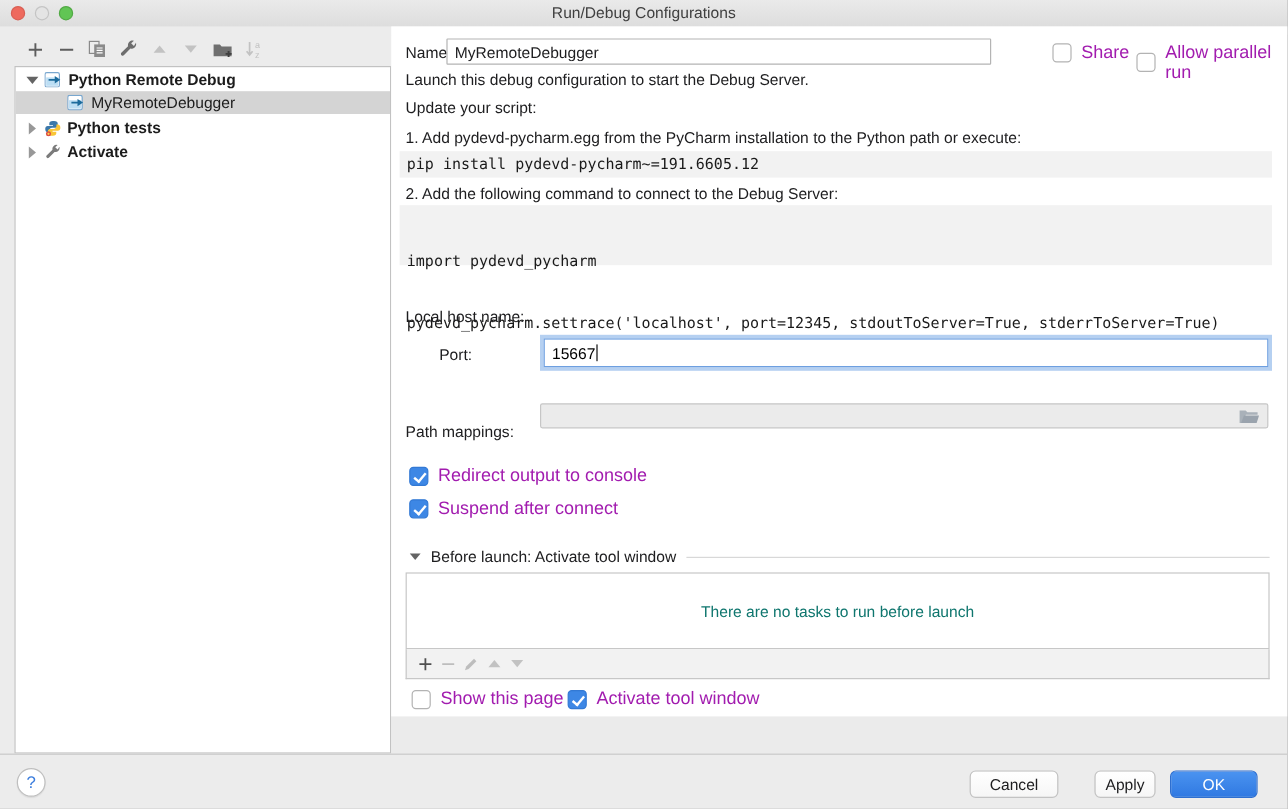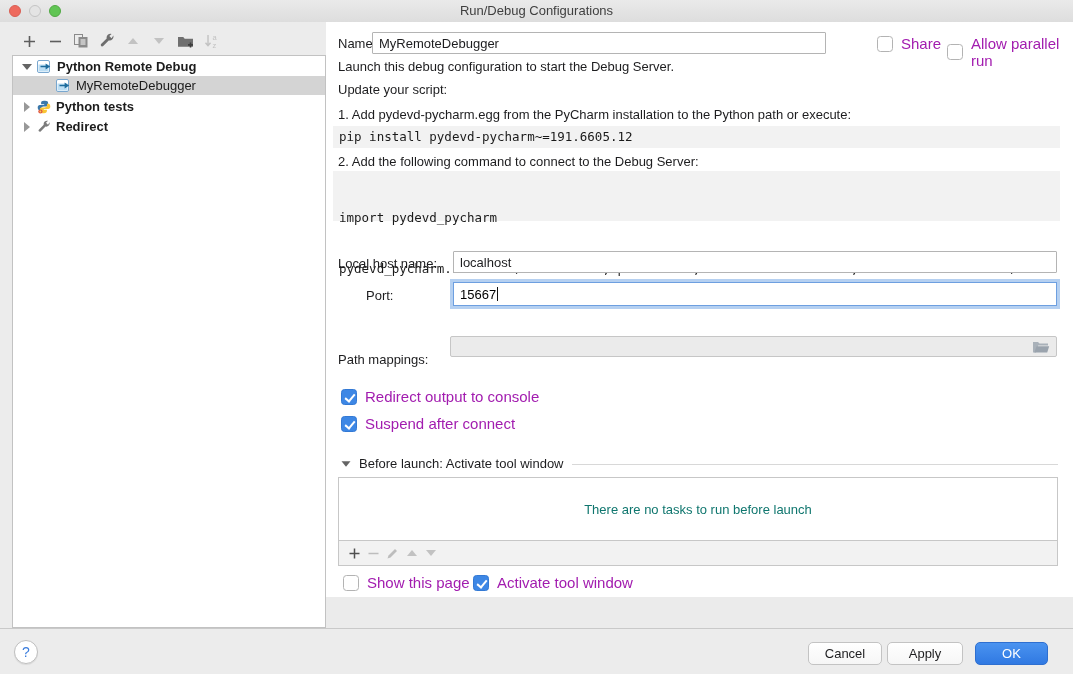--- a/index.html
+++ b/index.html
@@ -182,21 +182,21 @@
       </div>
       <div class="tree-row bold" style="top:61px;">
         <span class="twisty" style="margin-left:8px;">
             <span class="tri-right"></span>
           </span>
         <span class="tree-ico">
           <svg width="14" height="14" viewBox="0 0 16 16">
               <path d="M14.3 2.6a3.9 3.9 0 0 1-4.6 4.9l-5.5 5.6a1.5 1.5 0 0 1-2.1-2.1l5.6-5.5a3.9 3.9 0 0 1 4.9-4.6L10.3 3l2.3 2.3z" fill="#7b7b7b"></path>
             </svg>
         </span>
-        <span>Redirect</span>
+        <span>Activate</span>
       </div>
     </div>
   </div>
 
   <div class="right-col">
     <div class="form-white"></div>
 
     <div class="flabel" style="left:12px; top:14px;">Name:</div>
     <input class="std" style="left: 46px; top: 10px; width: 454px; height: 22px;" value="MyRemoteDebugger">
     <div class="cb" style="left:551px; top:13px;">
@@ -215,21 +215,20 @@
     <div class="codeblock" style="top:104px; height:22px; line-height:18px;">pip install pydevd-pycharm~=191.6605.12</div>
 
     <div class="txt" style="left:12px; top:132px;">2. Add the following command to connect to the Debug Server:</div>
 
     <div class="codeblock" style="top:149px; height:50px; line-height:17px; padding-top:4px;">
       <div>import pydevd_pycharm</div>
       <div>pydevd_pycharm.settrace('localhost', port=12345, stdoutToServer=True, stderrToServer=True)</div>
     </div>
 
     <div class="flabel" style="left:12px; top:234px;">Local host name:</div>
-    <input class="std" style="left: 127px; top: 229px; width: 604px; height: 22px;" value="localhost">
 
     <div class="flabel" style="left:12px; top:266px;margin-left:28px;">Port:</div>
     <div class="std focus-ring" style="position:absolute; left:127px; top:260px; width:604px; height:24px; background:#fff; border:1px solid #6d9fe0; display:flex; align-items:center; padding:0 6px; font-size:13px;">
       <span>15667</span>
         <span class="caret"></span>
     </div>
 
     <div class="flabel" style="left:12px; top:318px;margin-top:12px;">Path mappings:</div>
     <div class="pm-field" style="left:124px; top:314px; width:607px; height:21px;">
       <span></span>
@@ -293,21 +292,21 @@
     </div>
   </div>
 
   <div class="footer">
     <div class="help">
       <span>?</span>
     </div>
     <div class="btn" style="right:191px; width:74px;">
       <span>Cancel</span>
     </div>
-    <div class="btn" style="right:110px; width:76px;">
+    <div class="btn" style="right:110px; width:51px;">
       <span>Apply</span>
     </div>
     <div class="btn primary" style="right:25px; width:73px;">
       <span>OK</span>
     </div>
   </div>
 
 </div>
 
 </body></html>

